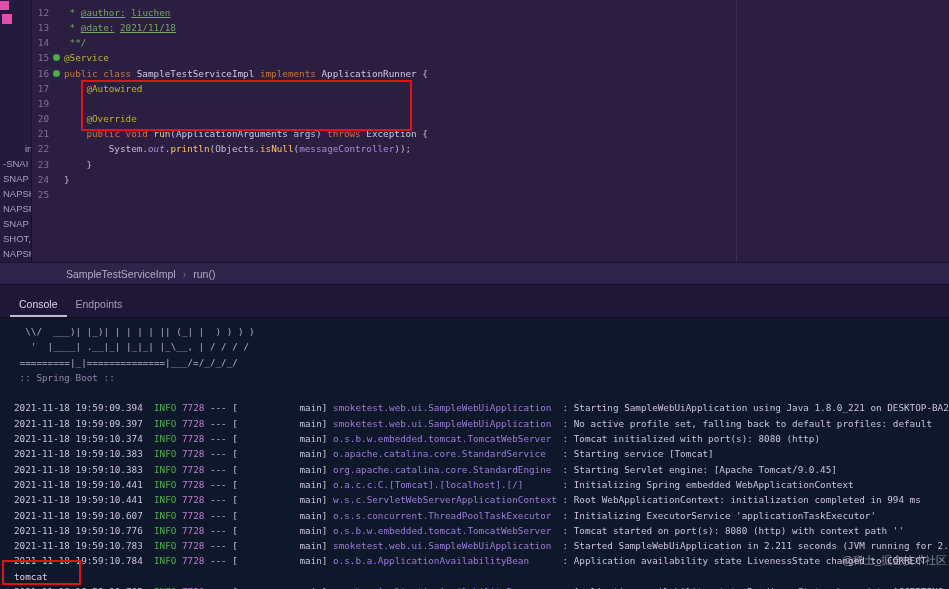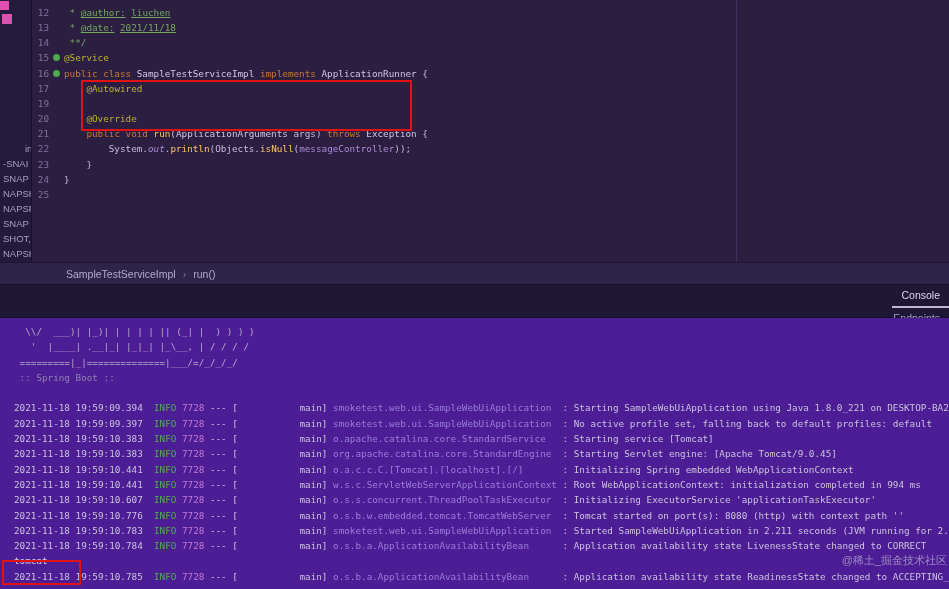--- a/index.html
+++ b/index.html
@@ -42,26 +42,26 @@
   .breadcrumb{position:absolute;top:262px;left:0;width:949px;height:22px;background:#2e2349;
               border-top:1px solid #1b1330;display:flex;align-items:center;padding-left:66px;
               box-sizing:border-box;font-family:"Liberation Sans",sans-serif;font-size:10.5px;
               color:#b3aacb;gap:7px;}
   .crumb-sep{color:#7d7399;}
 
   
   .tw-header{position:absolute;top:284px;left:0;width:949px;height:34px;background:#1f1736;
              border-top:1px solid #140e28;border-bottom:1px solid #140e28;display:flex;
              align-items:flex-end;padding-left:10px;box-sizing:border-box;
-             font-family:"Liberation Sans",sans-serif;flex-direction:column;}
+             font-family:"Liberation Sans",sans-serif;}
   .tw-tab{padding:4px 9px 5px;font-size:10.5px;color:#a69cc2;border-bottom:2px solid transparent;}
   .tw-tab.active{color:#dcd6ea;border-bottom:2px solid #bfb8d4;}
 
   
-  .console{position:absolute;top:318px;left:0;width:949px;height:271px;background:#4c1d95;
+  .console{position:absolute;top:318px;left:0;width:949px;height:271px;background:#0f172a;
            overflow:hidden;padding:6px 0 0 14px;box-sizing:border-box;}
   .console-line{height:15.3px;line-height:15.3px;font-size:9.3px;white-space:pre;color:#cac3dc;}
   .banner{color:#b3abc8;}
   .banner-label{color:#8f84ad;}
   .cl-t{color:#cac3dc;}
   .cl-lv{color:#4daf4f;}
   .cl-pid{color:#c37ad3;margin-top:9px;}
   .cl-lg{color:#9c7ddb;text-align:center;}
   .cl-msg{color:#cac3dc;}
   .stdout{color:#d9d4e8;}
@@ -122,20 +122,21 @@
 
   <div class="console">
     <div id="console-lines">
         <div class="console-line banner">  \\/  ___)| |_)| | | | | || (_| |  ) ) ) )</div>
         <div class="console-line banner">   '  |____| .__|_| |_|_| |_\__, | / / / /</div>
         <div class="console-line banner"> =========|_|==============|___/=/_/_/_/</div>
         <div class="console-line banner-label"> :: Spring Boot ::</div>
         <div class="console-line"> </div>
         <div class="console-line"><span class="cl-t">2021-11-18 19:59:09.394  </span><span class="cl-lv">INFO</span><span class="cl-t"> </span><span class="cl-pid">7728</span><span class="cl-t"> --- [           main] </span><span class="cl-lg">smoketest.web.ui.SampleWebUiApplication </span><span class="cl-t"> : </span><span class="cl-msg">Starting SampleWebUiApplication using Java 1.8.0_221 on DESKTOP-BA2B</span></div>
         <div class="console-line"><span class="cl-t">2021-11-18 19:59:09.397  </span><span class="cl-lv">INFO</span><span class="cl-t"> </span><span class="cl-pid">7728</span><span class="cl-t"> --- [           main] </span><span class="cl-lg">smoketest.web.ui.SampleWebUiApplication </span><span class="cl-t"> : </span><span class="cl-msg">No active profile set, falling back to default profiles: default</span></div>
+        <div class="console-line"><span class="cl-t">2021-11-18 19:59:10.374  </span><span class="cl-lv">INFO</span><span class="cl-t"> </span><span class="cl-pid">7728</span><span class="cl-t"> --- [           main] </span><span class="cl-lg">o.s.b.w.embedded.tomcat.TomcatWebServer </span><span class="cl-t"> : </span><span class="cl-msg">Tomcat initialized with port(s): 8080 (http)</span></div>
         <div class="console-line"><span class="cl-t">2021-11-18 19:59:10.383  </span><span class="cl-lv">INFO</span><span class="cl-t"> </span><span class="cl-pid">7728</span><span class="cl-t"> --- [           main] </span><span class="cl-lg">o.apache.catalina.core.StandardService  </span><span class="cl-t"> : </span><span class="cl-msg">Starting service [Tomcat]</span></div>
         <div class="console-line"><span class="cl-t">2021-11-18 19:59:10.383  </span><span class="cl-lv">INFO</span><span class="cl-t"> </span><span class="cl-pid">7728</span><span class="cl-t"> --- [           main] </span><span class="cl-lg">org.apache.catalina.core.StandardEngine </span><span class="cl-t"> : </span><span class="cl-msg">Starting Servlet engine: [Apache Tomcat/9.0.45]</span></div>
         <div class="console-line"><span class="cl-t">2021-11-18 19:59:10.441  </span><span class="cl-lv">INFO</span><span class="cl-t"> </span><span class="cl-pid">7728</span><span class="cl-t"> --- [           main] </span><span class="cl-lg">o.a.c.c.C.[Tomcat].[localhost].[/]      </span><span class="cl-t"> : </span><span class="cl-msg">Initializing Spring embedded WebApplicationContext</span></div>
         <div class="console-line"><span class="cl-t">2021-11-18 19:59:10.441  </span><span class="cl-lv">INFO</span><span class="cl-t"> </span><span class="cl-pid">7728</span><span class="cl-t"> --- [           main] </span><span class="cl-lg">w.s.c.ServletWebServerApplicationContext</span><span class="cl-t"> : </span><span class="cl-msg">Root WebApplicationContext: initialization completed in 994 ms</span></div>
         <div class="console-line"><span class="cl-t">2021-11-18 19:59:10.607  </span><span class="cl-lv">INFO</span><span class="cl-t"> </span><span class="cl-pid">7728</span><span class="cl-t"> --- [           main] </span><span class="cl-lg">o.s.s.concurrent.ThreadPoolTaskExecutor </span><span class="cl-t"> : </span><span class="cl-msg">Initializing ExecutorService 'applicationTaskExecutor'</span></div>
         <div class="console-line"><span class="cl-t">2021-11-18 19:59:10.776  </span><span class="cl-lv">INFO</span><span class="cl-t"> </span><span class="cl-pid">7728</span><span class="cl-t"> --- [           main] </span><span class="cl-lg">o.s.b.w.embedded.tomcat.TomcatWebServer </span><span class="cl-t"> : </span><span class="cl-msg">Tomcat started on port(s): 8080 (http) with context path ''</span></div>
         <div class="console-line"><span class="cl-t">2021-11-18 19:59:10.783  </span><span class="cl-lv">INFO</span><span class="cl-t"> </span><span class="cl-pid">7728</span><span class="cl-t"> --- [           main] </span><span class="cl-lg">smoketest.web.ui.SampleWebUiApplication </span><span class="cl-t"> : </span><span class="cl-msg">Started SampleWebUiApplication in 2.211 seconds (JVM running for 2.9</span></div>
         <div class="console-line"><span class="cl-t">2021-11-18 19:59:10.784  </span><span class="cl-lv">INFO</span><span class="cl-t"> </span><span class="cl-pid">7728</span><span class="cl-t"> --- [           main] </span><span class="cl-lg">o.s.b.a.ApplicationAvailabilityBean     </span><span class="cl-t"> : </span><span class="cl-msg">Application availability state LivenessState changed to CORRECT</span></div>
         <div class="console-line"><span class="stdout">tomcat</span></div>
         <div class="console-line"><span class="cl-t">2021-11-18 19:59:10.785  </span><span class="cl-lv">INFO</span><span class="cl-t"> </span><span class="cl-pid">7728</span><span class="cl-t"> --- [           main] </span><span class="cl-lg">o.s.b.a.ApplicationAvailabilityBean     </span><span class="cl-t"> : </span><span class="cl-msg">Application availability state ReadinessState changed to ACCEPTING_TRAFFIC</span></div>

